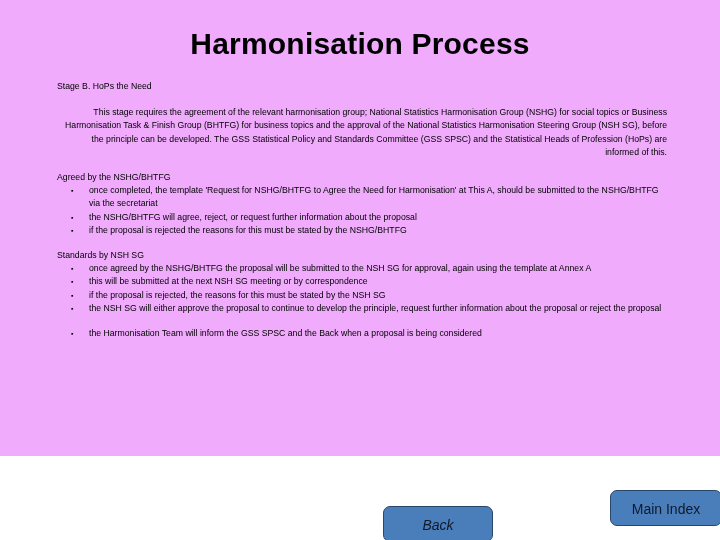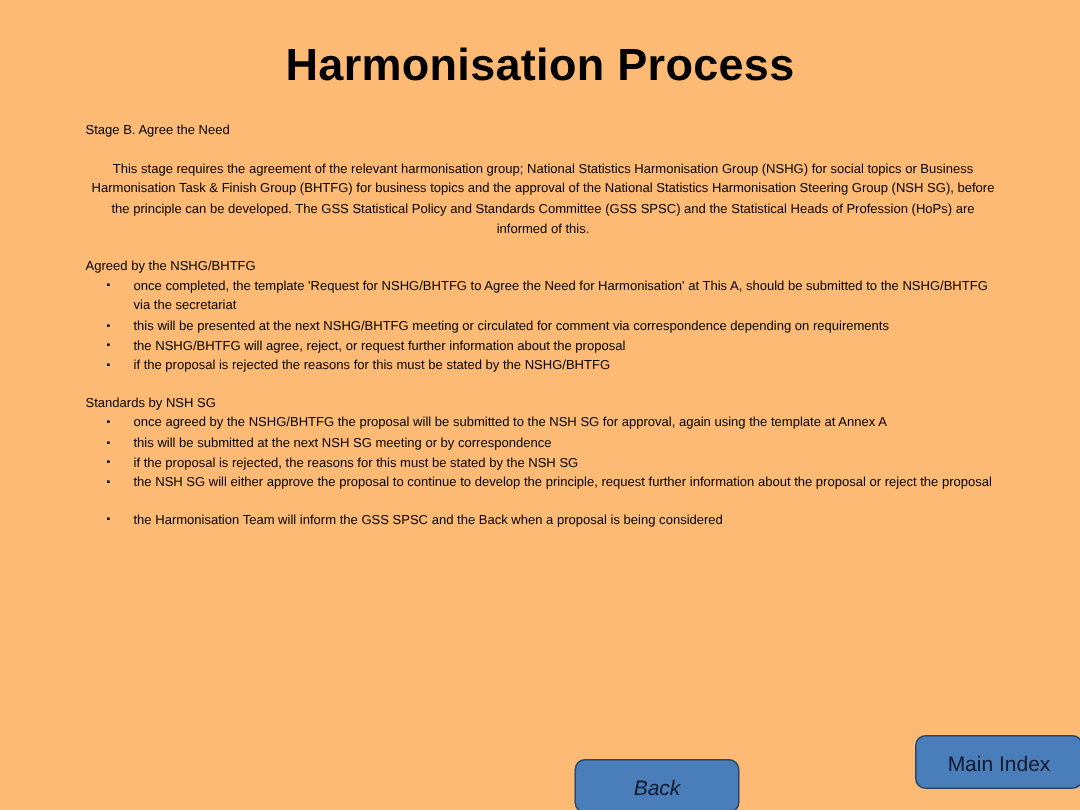--- a/index.html
+++ b/index.html
@@ -14,22 +14,22 @@
     color: #000000;
     overflow: hidden;
     position: relative;
   }
 
   #slide {
     position: absolute;
     left: 0;
     top: 0;
     width: 720px;
-    height: 540px;
-    background: #fdba74;
+    height: 456px;
+    background: #f0abfc;
   }
 
   
   #slide-title {
     position: absolute;
     left: 0;
     top: 26px;
     width: 720px;
     text-align: center;
     font-size: 30px;
@@ -52,21 +52,21 @@
 
   .heading-line {
     font-size: 8.7px;
     line-height: 13.2px;
     margin: 0;
     white-space: nowrap;
   }
 
   .para {
     margin: 0;
-    text-align: center;
+    text-align: right;
   }
 
   .spacer-lg { height: 13px; }
   .spacer-md { height: 12px; }
 
   ul.bullets {
     list-style: none;
     margin: 0;
     padding: 0;
   }
@@ -119,37 +119,33 @@
 </style>
 </head>
 <body>
 
 <div id="slide">
 
   <div id="slide-title">Harmonisation Process</div>
 
   <div id="body-block">
 
-    <div class="heading-line">Stage B. Agree the Need</div>
+    <div class="heading-line">Stage B. HoPs the Need</div>
 
     <div class="spacer-lg"></div>
 
     <p class="para">This stage requires the agreement of the relevant harmonisation group; National Statistics Harmonisation Group (NSHG) for social topics or Business Harmonisation Task &amp; Finish Group (BHTFG) for business topics and the approval of the  National Statistics Harmonisation Steering Group (NSH SG), before the  principle can be developed. The GSS Statistical Policy and Standards Committee (GSS SPSC) and the Statistical Heads of Profession (HoPs) are informed of this.</p>
 
     <div class="spacer-md"></div>
 
     <div class="heading-line">Agreed by the NSHG/BHTFG</div>
     <ul class="bullets">
       <li>
         <span class="bullet-mark">▪</span>
         <span class="bullet-text">once completed, the template 'Request for NSHG/BHTFG to Agree the Need for Harmonisation' at This A, should be submitted to the NSHG/BHTFG via the secretariat</span>
-      </li>
-      <li>
-        <span class="bullet-mark">▪</span>
-        <span class="bullet-text">this will be presented at the next NSHG/BHTFG meeting or circulated for comment via correspondence depending on requirements</span>
       </li>
       <li>
         <span class="bullet-mark">▪</span>
         <span class="bullet-text">the  NSHG/BHTFG will agree, reject, or request further information about the proposal</span>
       </li>
       <li>
         <span class="bullet-mark">▪</span>
         <span class="bullet-text">if the proposal is rejected the reasons for this must be stated by the NSHG/BHTFG</span>
       </li>
     </ul>

